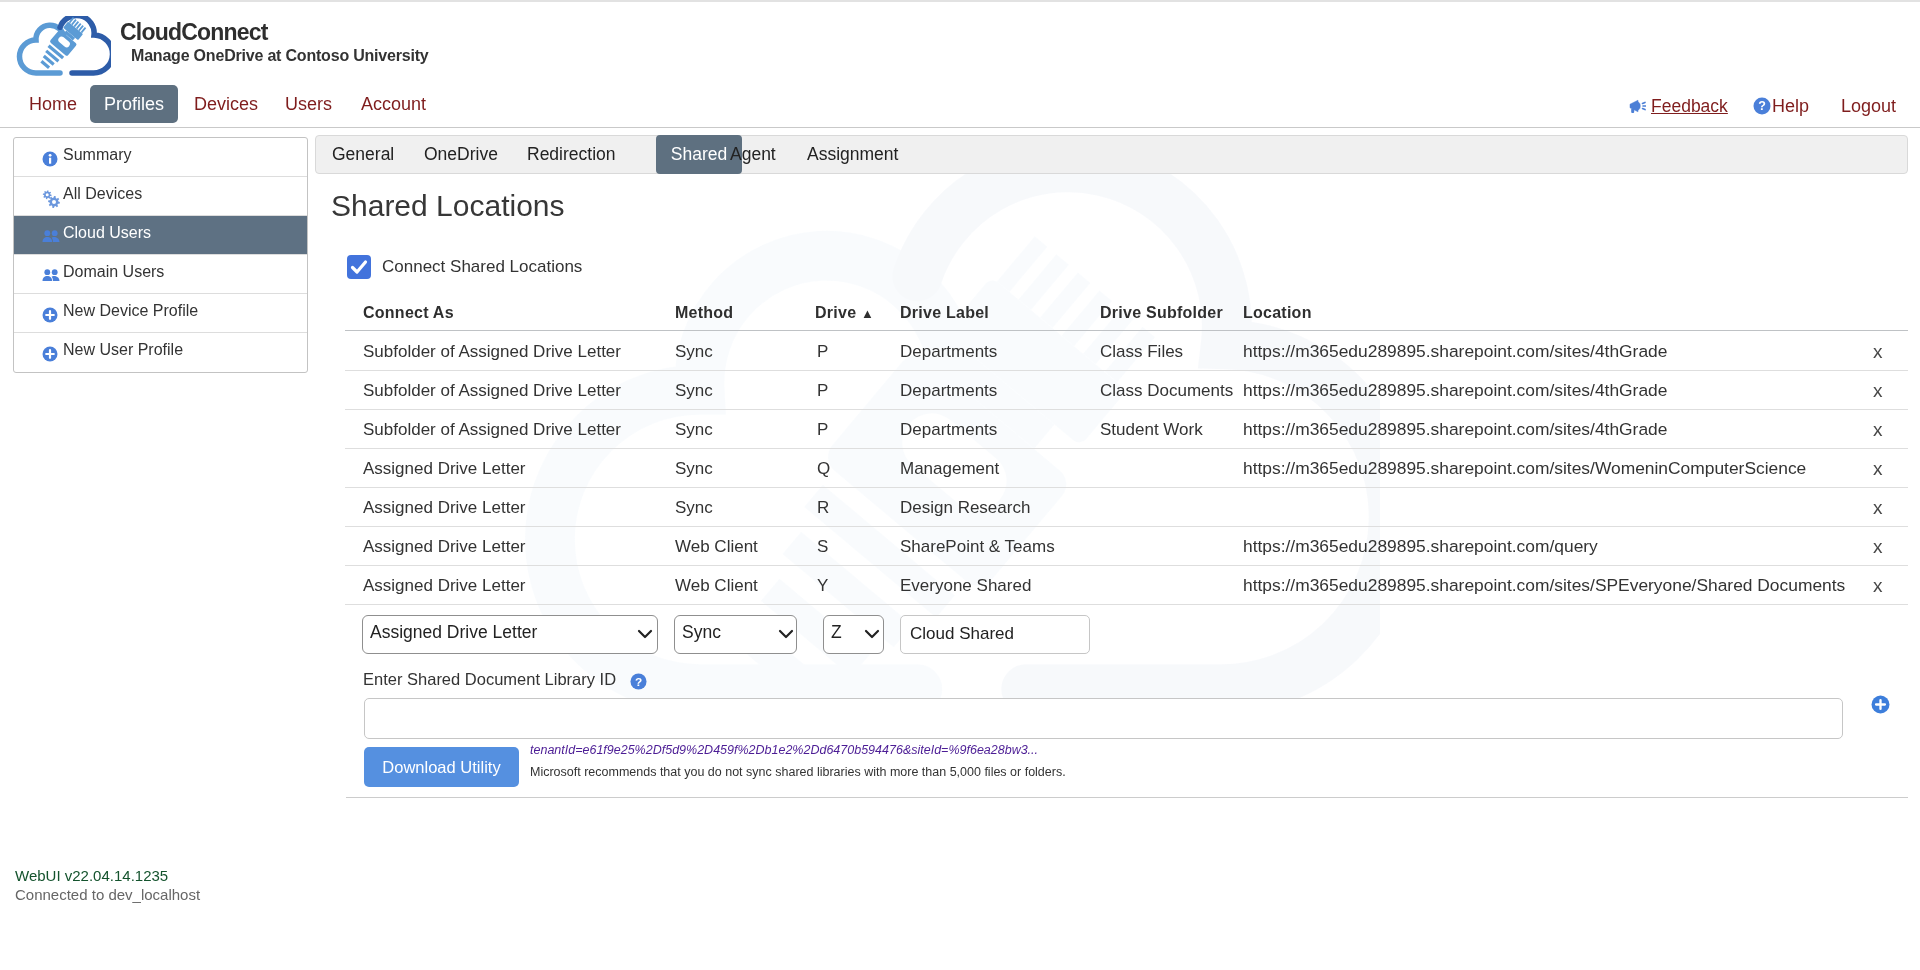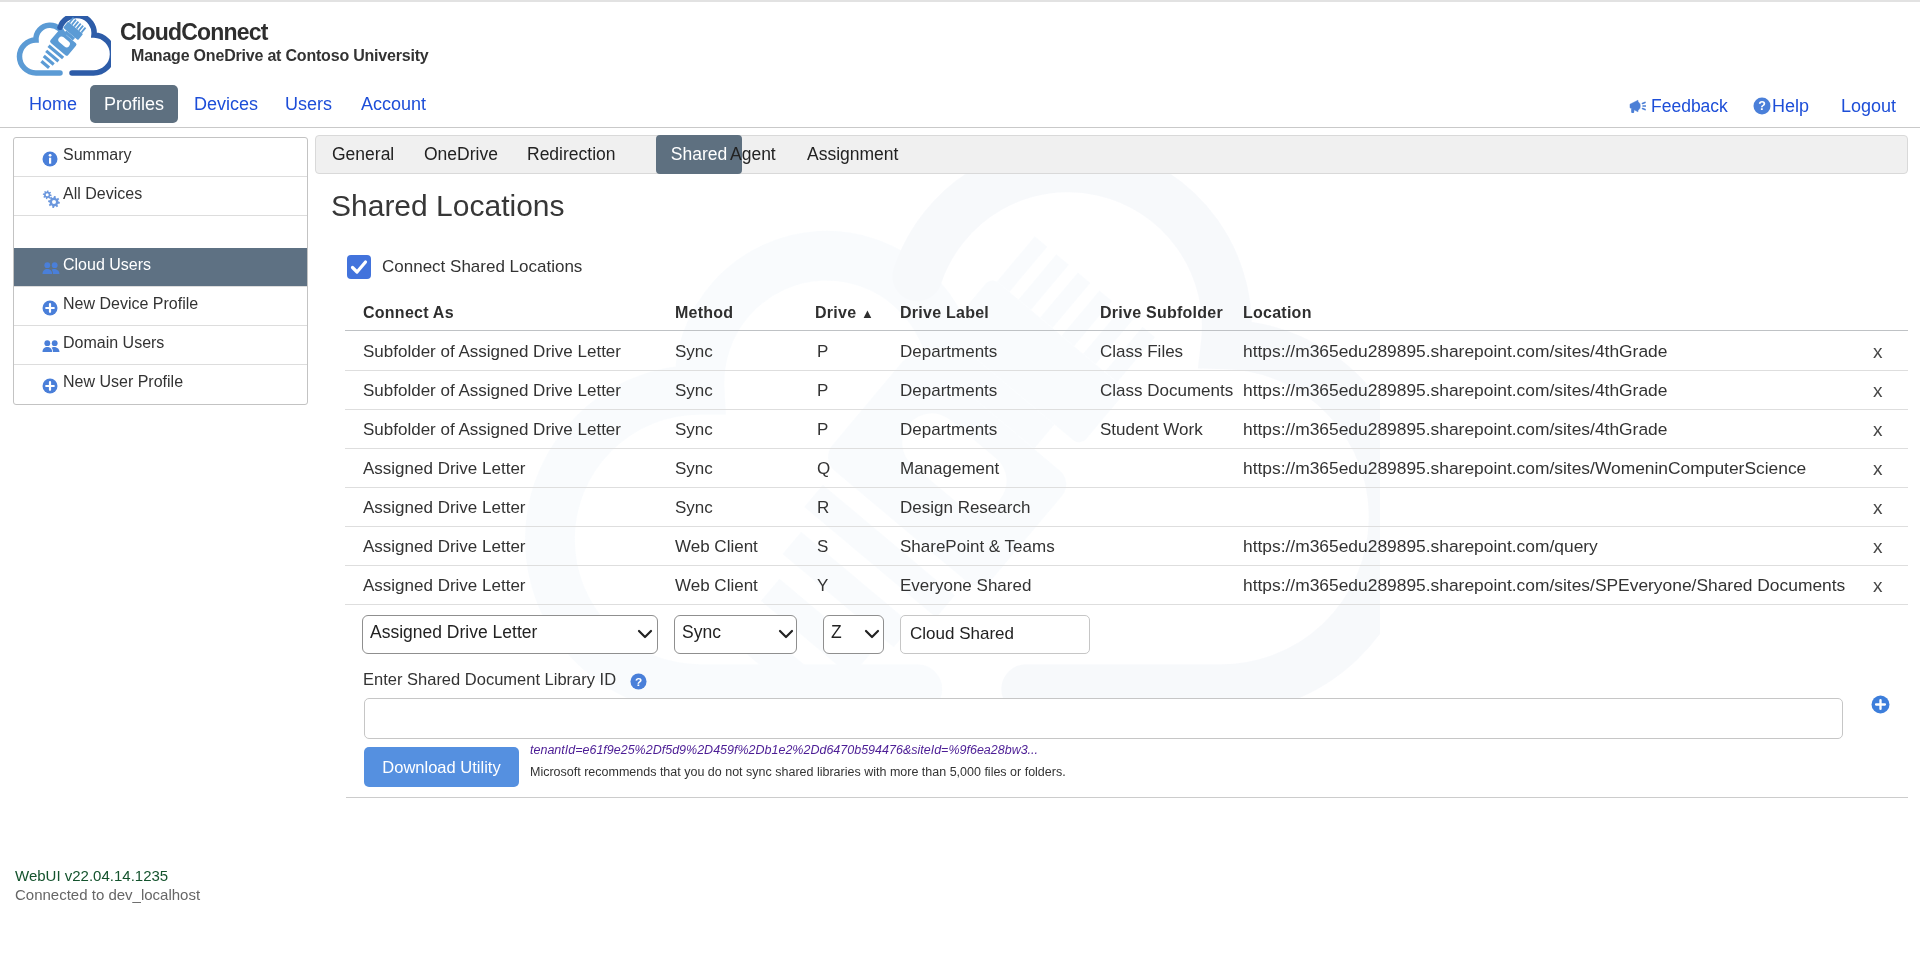--- a/index.html
+++ b/index.html
@@ -4,29 +4,29 @@
 <style>
 * { margin:0; padding:0; box-sizing:border-box; }
 html,body { width:1920px; height:970px; background:#fff; font-family:"Liberation Sans", sans-serif; color:#333; overflow:hidden; }
 .abs { position:absolute; }
 #page { position:relative; width:1920px; height:970px; border-top:2px solid #e2e2e2; }
 
 
 #logo { left:14px; top:14px; }
 #title { left:120px; top:17px; font-size:23px; font-weight:bold; color:#2e2e2e; letter-spacing:-0.8px; }
 #subtitle { left:131px; top:45px; font-size:16px; font-weight:bold; color:#333; letter-spacing:-0.2px; }
-.navitem { top:83px; height:38px; line-height:38px; font-size:18px; color:#1d4ed8; }
+.navitem { top:83px; height:38px; line-height:38px; font-size:18px; color:#7f1d1d; }
 #nav-profiles { left:90px; width:88px; top:83px; height:38px; line-height:38px; background:#5e7080; color:#fff; border-radius:5px; text-align:center; font-size:18px; }
 #hdr-border { left:0; top:125px; width:1920px; height:1px; background:#c9c9c9; }
 
 
 #sidebar { left:13px; top:135px; width:295px; border:1px solid #c3c3c3; border-radius:3px; background:#fff; }
 .sideitem { position:relative; height:39px; line-height:34px; font-size:16px; color:#333; border-bottom:1px solid #ddd; padding-left:49px; }
 .sideitem:last-child { border-bottom:none; }
-.sideitem.active { background:#5e7183; color:#fff;margin-top:32px; }
+.sideitem.active { background:#5e7183; color:#fff; }
 .sideicon { position:absolute; left:28px; top:13px; }
 
 
 #tabbar { left:315px; top:133px; width:1593px; height:39px; background:#f0f0f0; border:1px solid #d9d9d9; border-radius:4px; }
 .tab { top:133px; height:39px; line-height:39px; font-size:17.5px; color:#222; }
 #tab-shared { left:628px; top:133px; width:86px; height:39px; line-height:39px; background:#5e7080; color:#fff; border-radius:4px; text-align:center; font-size:17.5px;margin-left:28px; }
 
 #h2 { left:331px; top:187px; font-size:30px; color:#373737; font-weight:normal; }
 
 
@@ -122,21 +122,21 @@
 <div id="nav-profiles" class="abs">Profiles</div>
 <div class="navitem abs" style="left:194px;">Devices</div>
 <div class="navitem abs" style="left:285px;">Users</div>
 <div class="navitem abs" style="left:361px;">Account</div>
 
 <svg class="abs" id="ico-feedback" style="left:1629px;top:97px;" width="17" height="15" viewBox="0 0 17 15">
       <path d="M1,5.2 L9,1.2 L9,12.8 L1,8.8 Z M9,3 C12,3.5 12,10.5 9,11" fill="#4c7fd6" stroke="#4c7fd6" stroke-width="0.5"></path>
       <rect x="2.2" y="9.4" width="3" height="4.6" rx="1" fill="#4c7fd6"></rect>
       <path d="M13.5,4.5 L16,3.4 M14,7 L16.6,7 M13.5,9.5 L16,10.6" stroke="#4c7fd6" stroke-width="1.6" stroke-linecap="round" fill="none"></path>
     </svg>
-<div class="navitem abs" style="left:1651px;top:85px;font-size:17.5px;">Feedback</div>
+<div class="navitem abs" style="left:1651px;top:85px;font-size:17.5px;text-decoration:underline;">Feedback</div>
 <svg class="abs" id="ico-help" style="left:1753px;top:95px;" width="18" height="18" viewBox="0 0 18 18">
       <circle cx="9" cy="9" r="8.5" fill="#4a7fd9"></circle>
       <text x="9" y="13.4" text-anchor="middle" font-family="Liberation Sans" font-size="12.5" font-weight="bold" fill="#fff">?</text>
     </svg>
 <div class="navitem abs" style="left:1772px;top:85px;">Help</div>
 <div class="navitem abs" style="left:1841px;top:85px;">Logout</div>
 <div id="hdr-border" class="abs"></div>
 
 <div id="sidebar" class="abs">
   <div class="sideitem"><svg class="sideicon" width="16" height="16" viewBox="0 0 16 16">
@@ -147,33 +147,33 @@
   <div class="sideitem"><svg class="sideicon" width="18" height="18" viewBox="0 0 18 18">
           <path d="M12.00,6.10 L13.78,6.37 L13.68,7.93 L14.83,8.63 L16.17,7.83 L17.24,9.28 L16.07,10.32 L16.38,11.62 L17.90,12.00 L17.63,13.78 L16.07,13.68 L15.37,14.83 L16.17,16.17 L14.72,17.24 L13.68,16.07 L12.38,16.38 L12.00,17.90 L10.22,17.63 L10.32,16.07 L9.17,15.37 L7.83,16.17 L6.76,14.72 L7.93,13.68 L7.62,12.38 L6.10,12.00 L6.37,10.22 L7.93,10.32 L8.63,9.17 L7.83,7.83 L9.28,6.76 L10.32,7.93 L11.62,7.62 Z M14.00,12.00 A2.0,2.0 0 1 0 10.00,12.00 A2.0,2.0 0 1 0 14.00,12.00 Z" fill="#6b97dd" fill-rule="evenodd"></path>
           <path d="M5.20,0.40 L6.53,0.60 L6.42,1.84 L7.26,2.35 L8.31,1.69 L9.10,2.77 L8.16,3.58 L8.39,4.52 L9.60,4.80 L9.40,6.13 L8.16,6.02 L7.65,6.86 L8.31,7.91 L7.23,8.70 L6.42,7.76 L5.48,7.99 L5.20,9.20 L3.87,9.00 L3.98,7.76 L3.14,7.25 L2.09,7.91 L1.30,6.83 L2.24,6.02 L2.01,5.08 L0.80,4.80 L1.00,3.47 L2.24,3.58 L2.75,2.74 L2.09,1.69 L3.17,0.90 L3.98,1.84 L4.92,1.61 Z M6.70,4.80 A1.5,1.5 0 1 0 3.70,4.80 A1.5,1.5 0 1 0 6.70,4.80 Z" fill="#6b97dd" fill-rule="evenodd"></path>
         </svg>All Devices</div>
   <div class="sideitem active"><svg class="sideicon" width="18" height="15" viewBox="0 0 18 15" fill="#4a7fd9">
           <circle cx="5.3" cy="4.2" r="2.9"></circle>
           <path d="M0.5,13 C0.5,9.6 2.6,8 5.3,8 C8,8 10.1,9.6 10.1,13 Z"></path>
           <circle cx="12.7" cy="4.2" r="2.9"></circle>
           <path d="M11.3,8.1 C13.6,7.7 17.5,9 17.5,13 L10.9,13 C10.9,10.7 10.4,9.4 9.6,8.7 C10.1,8.4 10.8,8.2 11.3,8.1 Z"></path>
         </svg>Cloud Users</div>
-  <div class="sideitem"><svg class="sideicon" width="16" height="16" viewBox="0 0 16 16">
-          <circle cx="8" cy="8" r="7.5" fill="#4a7fd9"></circle>
-          <path d="M8,4.2 V11.8 M4.2,8 H11.8" stroke="#fff" stroke-width="2.2" stroke-linecap="round"></path>
-        </svg>New Device Profile</div>
   <div class="sideitem"><svg class="sideicon" width="18" height="15" viewBox="0 0 18 15" fill="#4a7fd9">
           <circle cx="5.3" cy="4.2" r="2.9"></circle>
           <path d="M0.5,13 C0.5,9.6 2.6,8 5.3,8 C8,8 10.1,9.6 10.1,13 Z"></path>
           <circle cx="12.7" cy="4.2" r="2.9"></circle>
           <path d="M11.3,8.1 C13.6,7.7 17.5,9 17.5,13 L10.9,13 C10.9,10.7 10.4,9.4 9.6,8.7 C10.1,8.4 10.8,8.2 11.3,8.1 Z"></path>
         </svg>Domain Users</div>
   <div class="sideitem"><svg class="sideicon" width="16" height="16" viewBox="0 0 16 16">
           <circle cx="8" cy="8" r="7.5" fill="#4a7fd9"></circle>
           <path d="M8,4.2 V11.8 M4.2,8 H11.8" stroke="#fff" stroke-width="2.2" stroke-linecap="round"></path>
+        </svg>New Device Profile</div>
+  <div class="sideitem"><svg class="sideicon" width="16" height="16" viewBox="0 0 16 16">
+          <circle cx="8" cy="8" r="7.5" fill="#4a7fd9"></circle>
+          <path d="M8,4.2 V11.8 M4.2,8 H11.8" stroke="#fff" stroke-width="2.2" stroke-linecap="round"></path>
         </svg>New User Profile</div>
 </div>
 
 <div id="tabbar" class="abs"></div>
 <div class="tab abs" style="left:332px;">General</div>
 <div class="tab abs" style="left:424px;">OneDrive</div>
 <div class="tab abs" style="left:527px;">Redirection</div>
 <div id="tab-shared" class="abs">Shared</div>
 <div class="tab abs" style="left:730px;">Agent</div>
 <div class="tab abs" style="left:807px;">Assignment</div>

